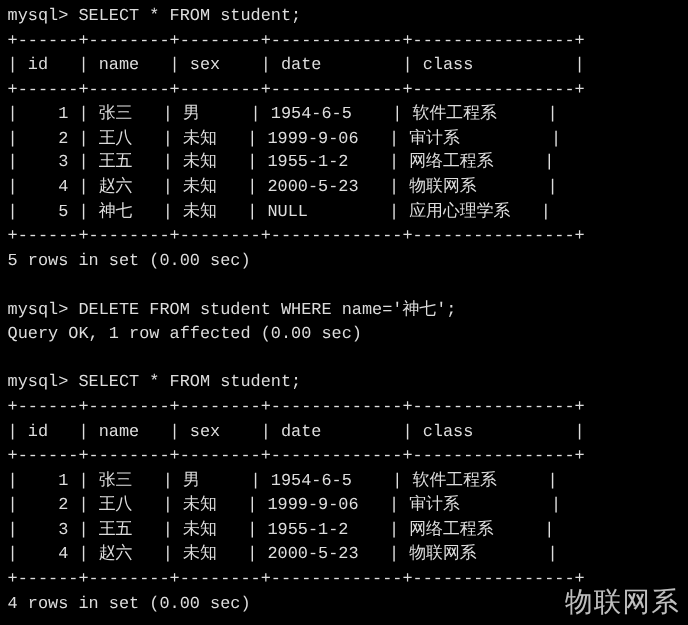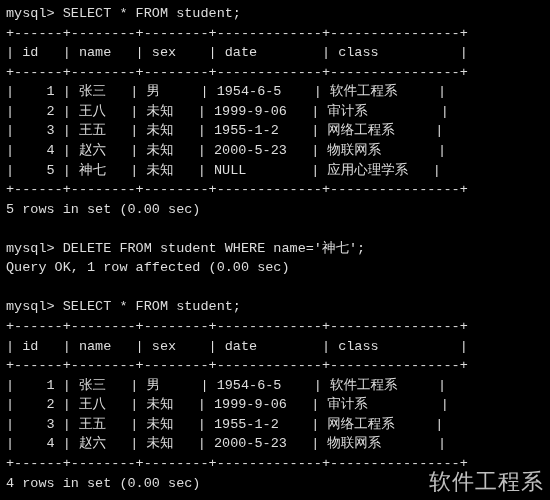--- a/index.html
+++ b/index.html
@@ -29,13 +29,13 @@
     font-size: 22px;
     letter-spacing: 1px;
     pointer-events: none;
   }
 </style>
 </head>
 <body>
 
 <div class="term" id="terminal"><div>mysql&gt; SELECT * FROM student;</div><div>+------+--------+--------+-------------+----------------+</div><div>| id   | name   | sex    | date        | class          |</div><div>+------+--------+--------+-------------+----------------+</div><div>|    1 | 张三   | 男     | 1954-6-5    | 软件工程系     |</div><div>|    2 | 王八   | 未知   | 1999-9-06   | 审计系         |</div><div>|    3 | 王五   | 未知   | 1955-1-2    | 网络工程系     |</div><div>|    4 | 赵六   | 未知   | 2000-5-23   | 物联网系       |</div><div>|    5 | 神七   | 未知   | NULL        | 应用心理学系   |</div><div>+------+--------+--------+-------------+----------------+</div><div>5 rows in set (0.00 sec)</div><div class="blank"></div><div>mysql&gt; DELETE FROM student WHERE name='神七';</div><div>Query OK, 1 row affected (0.00 sec)</div><div class="blank"></div><div>mysql&gt; SELECT * FROM student;</div><div>+------+--------+--------+-------------+----------------+</div><div>| id   | name   | sex    | date        | class          |</div><div>+------+--------+--------+-------------+----------------+</div><div>|    1 | 张三   | 男     | 1954-6-5    | 软件工程系     |</div><div>|    2 | 王八   | 未知   | 1999-9-06   | 审计系         |</div><div>|    3 | 王五   | 未知   | 1955-1-2    | 网络工程系     |</div><div>|    4 | 赵六   | 未知   | 2000-5-23   | 物联网系       |</div><div>+------+--------+--------+-------------+----------------+</div><div>4 rows in set (0.00 sec)</div><div class="blank"></div></div>
 
-<div class="watermark">软件工程系</div>
+<div class="watermark">物联网系</div>
 
 </body></html>

